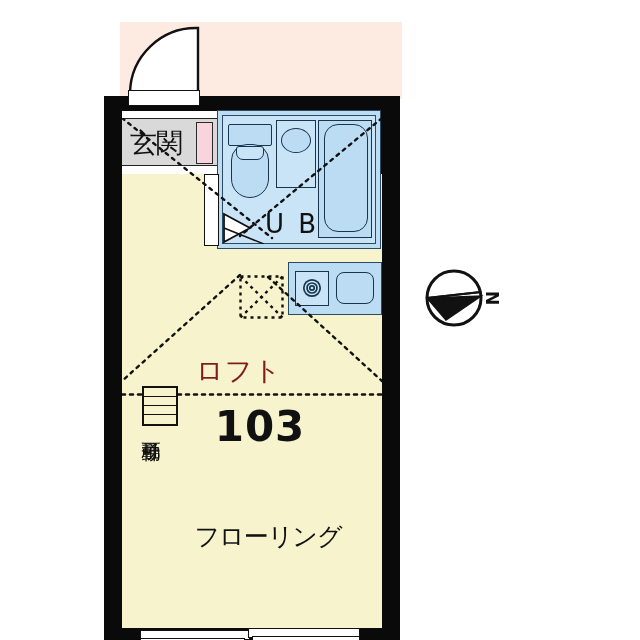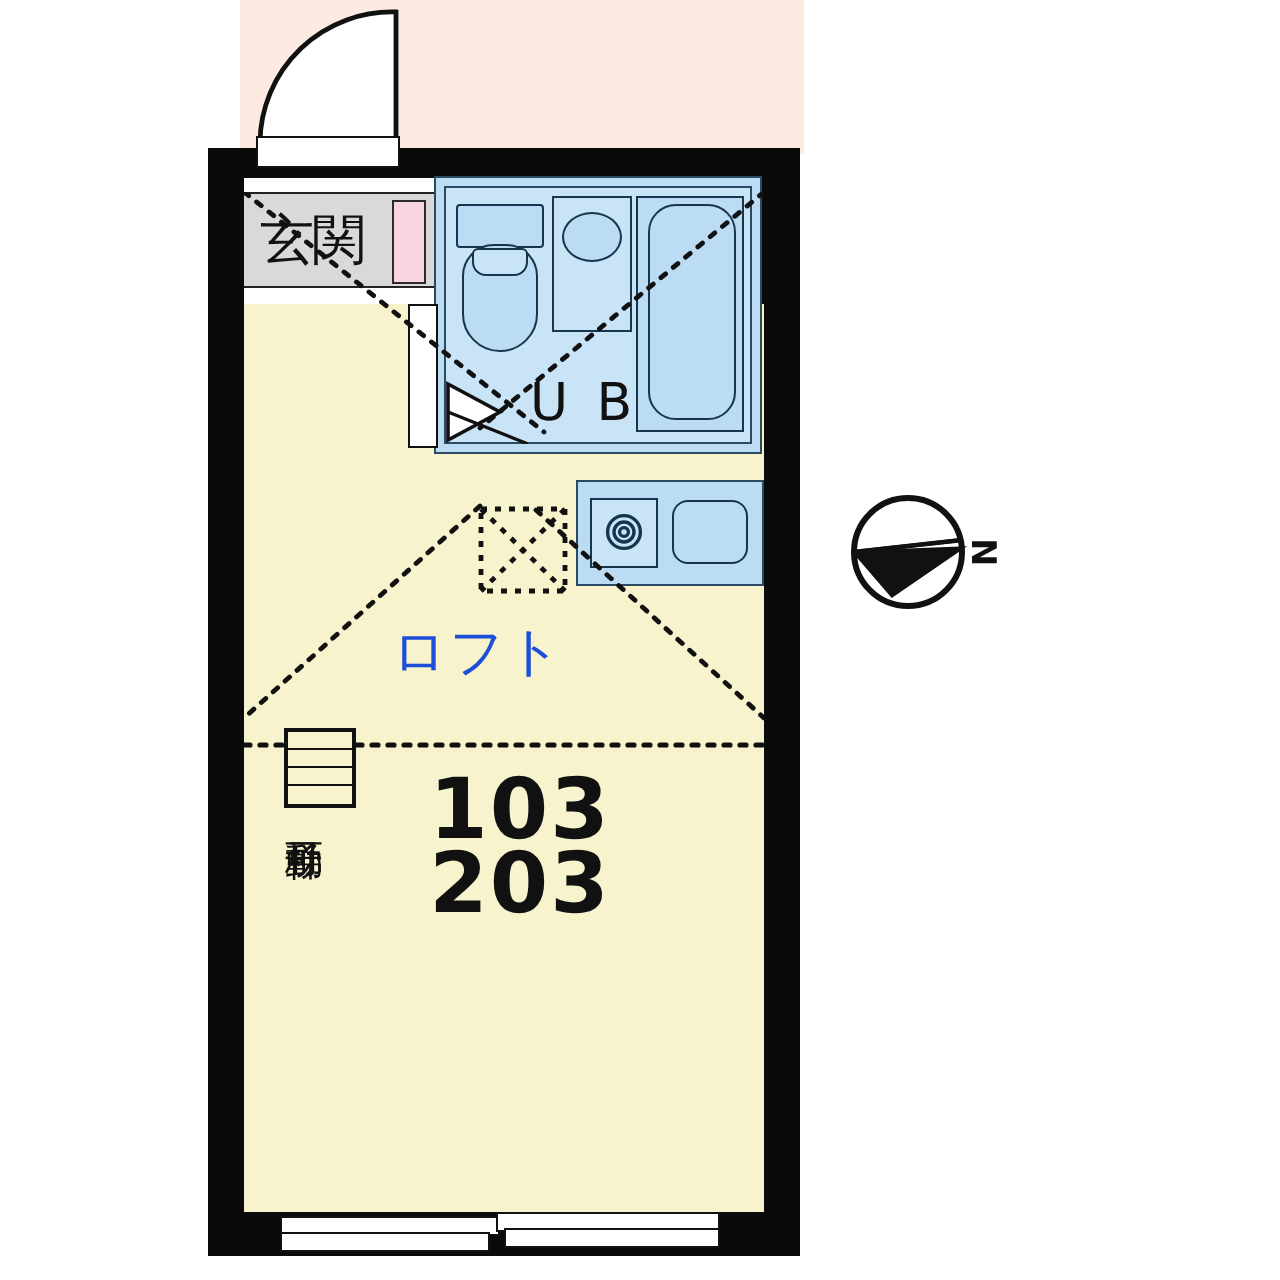--- a/index.html
+++ b/index.html
@@ -13,21 +13,21 @@
     height: 640px;
     font-family: "DejaVu Sans", "Liberation Sans", sans-serif;
     overflow: hidden;
   }
   #stage {
     position: relative;
     width: 640px;
     height: 640px;
     background: #ffffff;
   }
-  .abs { position: absolute; }
+  .abs { position: absolute; margin-top: 22px; }
 
   
   #blush {
     left: 120px; top: 0px; width: 282px; height: 77px;
     background: #fdeae0;
   }
   #blush-right {
     left: 378px; top: 0px; width: 24px; height: 77px;
     background: #fdeae0;
   }
@@ -189,23 +189,23 @@
     border-radius: 8px;
     box-sizing: border-box;
   }
 
   
   #loft-overlay {
     left: 122px; top: 225px; width: 260px; height: 136px;
     pointer-events: none;
   }
   #loft-label {
-    left: 196px; top: 310px; width: 120px; height: 34px;
+    left: 196px; top: 332px; width: 120px; height: 34px;
     font-size: 27px; line-height: 34px;
-    color: #1d4ed8; letter-spacing: 1px;
+    color: #7f1d1d; letter-spacing: 1px;
     white-space: nowrap;
   }
   
   #loft-hatch {
     left: 239px; top: 253px; width: 45px; height: 44px;
   }
   
   #loft-divider {
     left: 122px; top: 359px; width: 260px; height: 3px;
   }
@@ -369,21 +369,21 @@
   </div>
 
   <div class="abs" id="ladder-icon">
     <div class="rung" style="top:8px"></div>
     <div class="rung" style="top:17px"></div>
     <div class="rung" style="top:26px"></div>
   </div>
   <div class="abs" id="ladder-label">可動梯子</div>
 
   <div class="abs room-text" id="unit-103">103</div>
-  <div class="abs room-text" id="unit-203">203</div>
+  <div class="abs room-text" id="floor-material">フローリング</div>
 
   <div class="abs" id="win-a"></div>
   <div class="abs" id="win-b"></div>
   <div class="abs" id="win-c"></div>
   <div class="abs" id="win-d"></div>
 
   <div class="abs" id="compass">
     <svg width="86" height="66" viewBox="0 0 86 66">
       <circle cx="30" cy="33" r="27" fill="#ffffff" stroke="#111" stroke-width="3"></circle>
       <path d="M 3 33 L 57 27 L 3 33 Z" fill="none" stroke="#111" stroke-width="2"></path>

